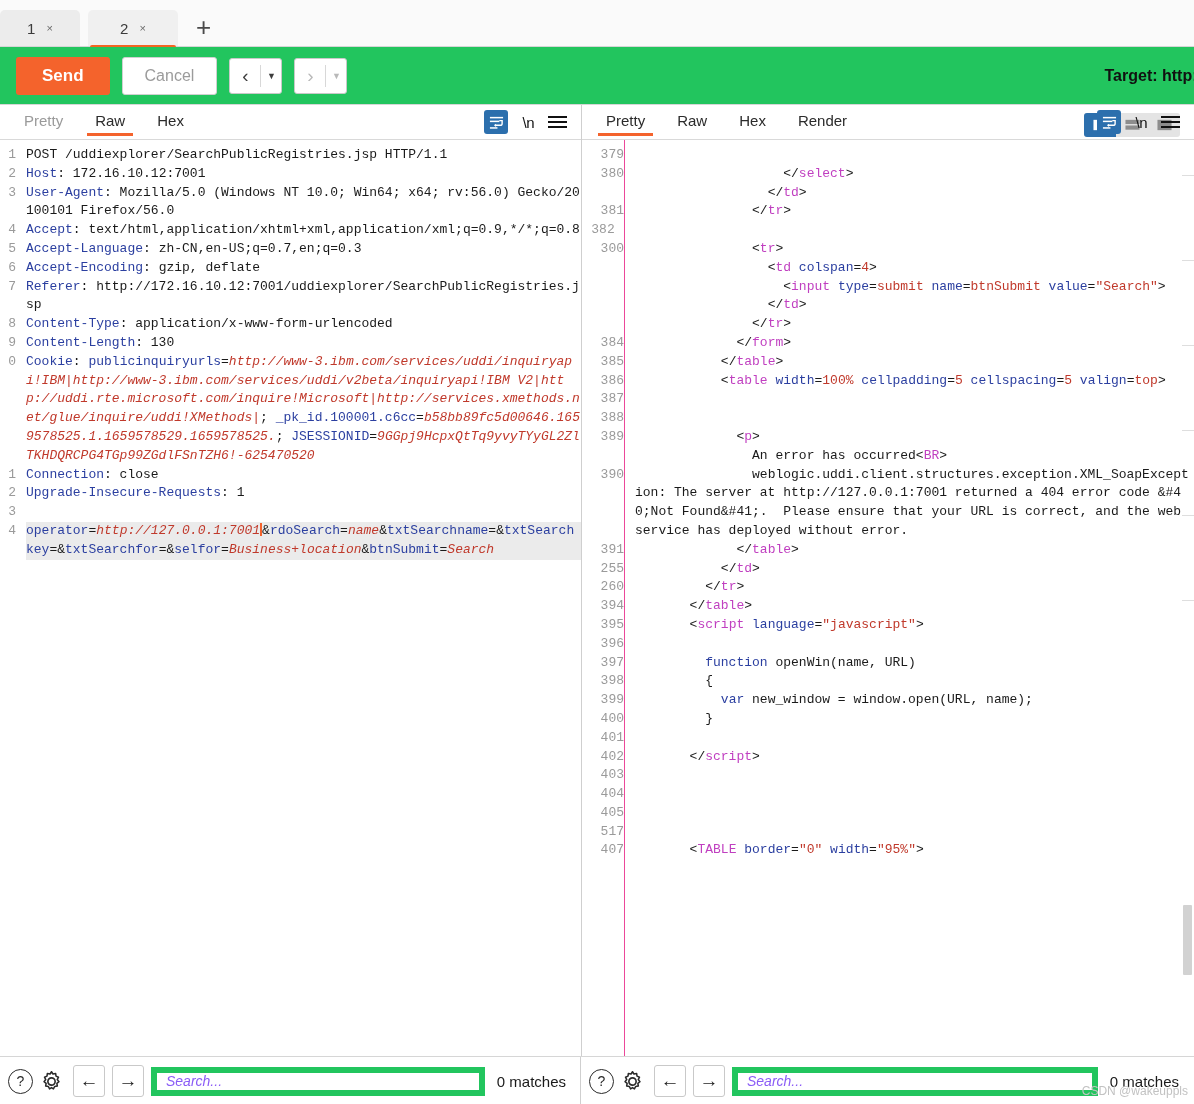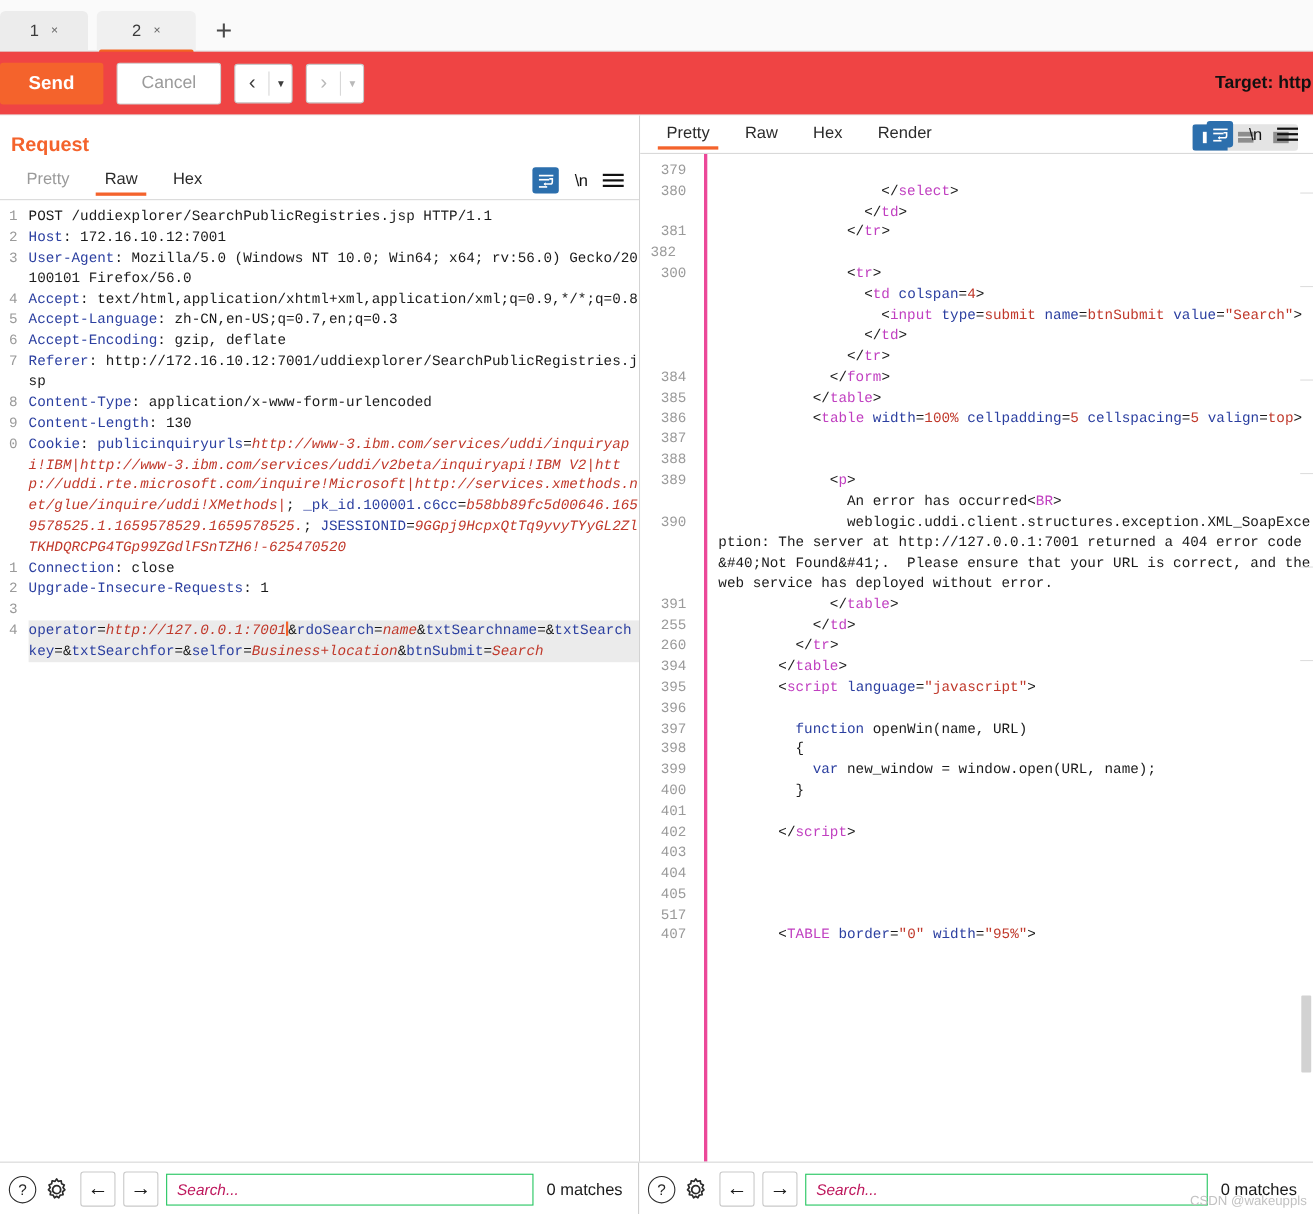--- a/index.html
+++ b/index.html
@@ -29,22 +29,22 @@
     background:#f26522;border-radius:2px;
   }
   .rtab .xc{font-size:11px;color:#6a6a6a;line-height:1;}
   .addtab{
     font-size:26px;color:#4a4a4a;line-height:1;padding:0 12px 6px 10px;
     cursor:pointer;font-weight:300;
   }
 
   
   #actionbar{
-    height:57px;display:flex;align-items:center;padding:0 0;
-    box-sizing:border-box;background:#ef4444;position:relative;
+    height:57px;display:flex;align-items:center;padding:0 16px;
+    box-sizing:border-box;background:#22c55e;position:relative;
   }
   #send-btn{
     background:#f4632c;color:#fff;border:none;border-radius:3px;
     font-size:17px;font-weight:bold;padding:9px 26px;cursor:pointer;
     font-family:"Liberation Sans",sans-serif;
   }
   #cancel-btn{
     background:#fff;color:#9b9b9b;border:1px solid #d0d0d0;border-radius:3px;
     font-size:16px;padding:9px 22px;margin-left:12px;cursor:pointer;
     font-family:"Liberation Sans",sans-serif;
@@ -106,21 +106,21 @@
   .lt.active{background:#2c6fad;}
 
   
   .codewrap{flex:1;display:flex;overflow:hidden;position:relative;}
   .gutter{
     width:0px;flex:none;text-align:right;color:#9a9a9a;
     font-family:"Liberation Mono",monospace;font-size:13px;line-height:18.8px;
     padding-top:6px;user-select:none;
   }
   #req-gutter{width:16px;padding-right:4px;overflow:hidden;}
-  #res-gutter{width:42px;padding-right:16px;border-right:3px solid #ec4899;}
+  #res-gutter{width:42px;padding-right:0;border-right:1px solid #ec4899;}
   .code{
     flex:1;font-family:"Liberation Mono",monospace;font-size:13px;
     line-height:18.8px;padding-top:6px;padding-left:6px;white-space:pre-wrap;
     word-break:break-all;overflow:hidden;
   }
   #res-code{padding-left:10px;}
   .hl-blue{color:#2b3fa0;}
   .hl-red{color:#c0392b;font-style:italic;}
   .hl-dark{color:#1a1a1a;}
   .hl-tag{color:#c03fc0;}
@@ -151,23 +151,23 @@
     color:#2a2a2a;margin-right:7px;cursor:pointer;
     font-family:"Liberation Sans",sans-serif;
   }
   .gear{margin-right:10px;cursor:pointer;display:flex;align-items:center;}
   .sqbtn{
     width:30px;height:30px;border:1px solid #c9c9c9;border-radius:3px;background:#fff;
     display:flex;align-items:center;justify-content:center;font-size:19px;color:#1a1a1a;
     margin-right:7px;cursor:pointer;font-family:"Liberation Sans",sans-serif;
   }
   .sfield{
-    flex:1;height:29px;border:1px solid #22c55e;background:#fff;
+    flex:1;height:29px;border:6px solid #22c55e;background:#fff;
     display:flex;align-items:center;padding:0 9px;box-sizing:border-box;
-    font-size:14px;font-style:italic;color:#be185d;cursor:text;
+    font-size:14px;font-style:italic;color:#8b5cf6;cursor:text;
   }
   .matches{font-size:15px;color:#1a1a1a;padding:0 6px 0 12px;white-space:nowrap;}
   #watermark{
     position:absolute;right:6px;bottom:6px;font-size:12px;color:#c2c2c2;
     font-family:"Liberation Sans",sans-serif;pointer-events:none;
   }
 </style>
 </head>
 <body>
 
@@ -198,21 +198,20 @@
     <span class="sep"></span>
     <span class="cart">▼</span>
   </div>
 
   <div id="target-label">Target: http:/</div>
 </div>
 
 <div id="panes">
 
   <div id="req-pane">
-    <div class="pane-title">Request</div>
     <div class="subtabs" id="req-subtabs">
         <div class="stab muted">Pretty</div>
         <div class="stab active">Raw</div>
         <div class="stab">Hex</div>
       <div class="tools">
         <span class="wrap-ico">
           <svg width="15" height="15" viewBox="0 0 16 16" aria-hidden="true">
             <rect x="1" y="2" width="14" height="1.6" fill="#fff"></rect>
             <rect x="1" y="6" width="10" height="1.6" fill="#fff"></rect>
             <path d="M11 6 h3 v3 a2 2 0 0 1 -2 2 h-6" stroke="#fff" stroke-width="1.5" fill="none"></path>

